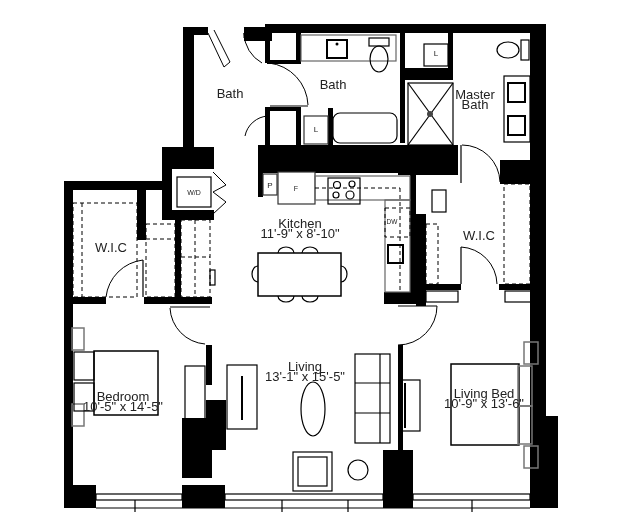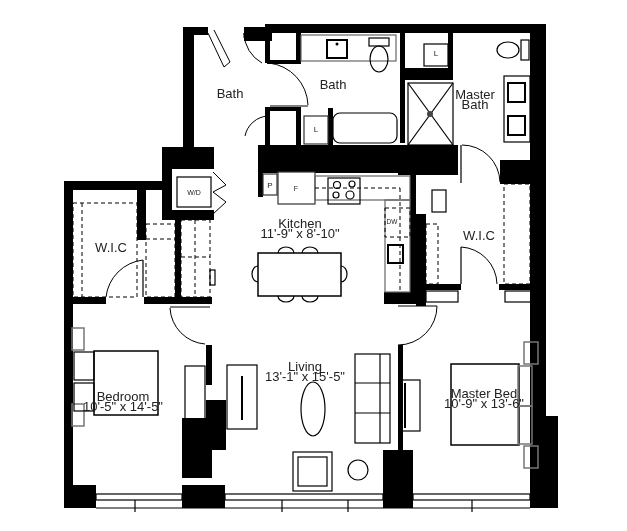--- a/index.html
+++ b/index.html
@@ -241,21 +241,21 @@
 </div>
 <div class="lbl" style="left:123px; top:376px;margin-top:16px;">
   <span>Bedroom</span>
   <span>10'-5" x 14'-5"</span>
 </div>
 <div class="lbl" style="left:305px; top:362px;">
   <span>Living</span>
   <span>13'-1" x 15'-5"</span>
 </div>
 <div class="lbl" style="left:484px; top:389px;">
-  <span>Master Bed</span>
+  <span>Living Bed</span>
   <span>10'-9" x 13'-6"</span>
 </div>
 
 <div class="lbl" style="left:194px; top:188px; font-size:7px;">W/D</div>
 <div class="lbl" style="left:270px; top:181px; font-size:8px;">P</div>
 <div class="lbl" style="left:296px; top:184px; font-size:7px;">F</div>
 <div class="lbl" style="left:392px; top:217px; font-size:6.5px;">DW</div>
 <div class="lbl" style="left:316px; top:125px; font-size:8px;">L</div>
 <div class="lbl" style="left:436px; top:49px; font-size:8px;">L</div>
 

